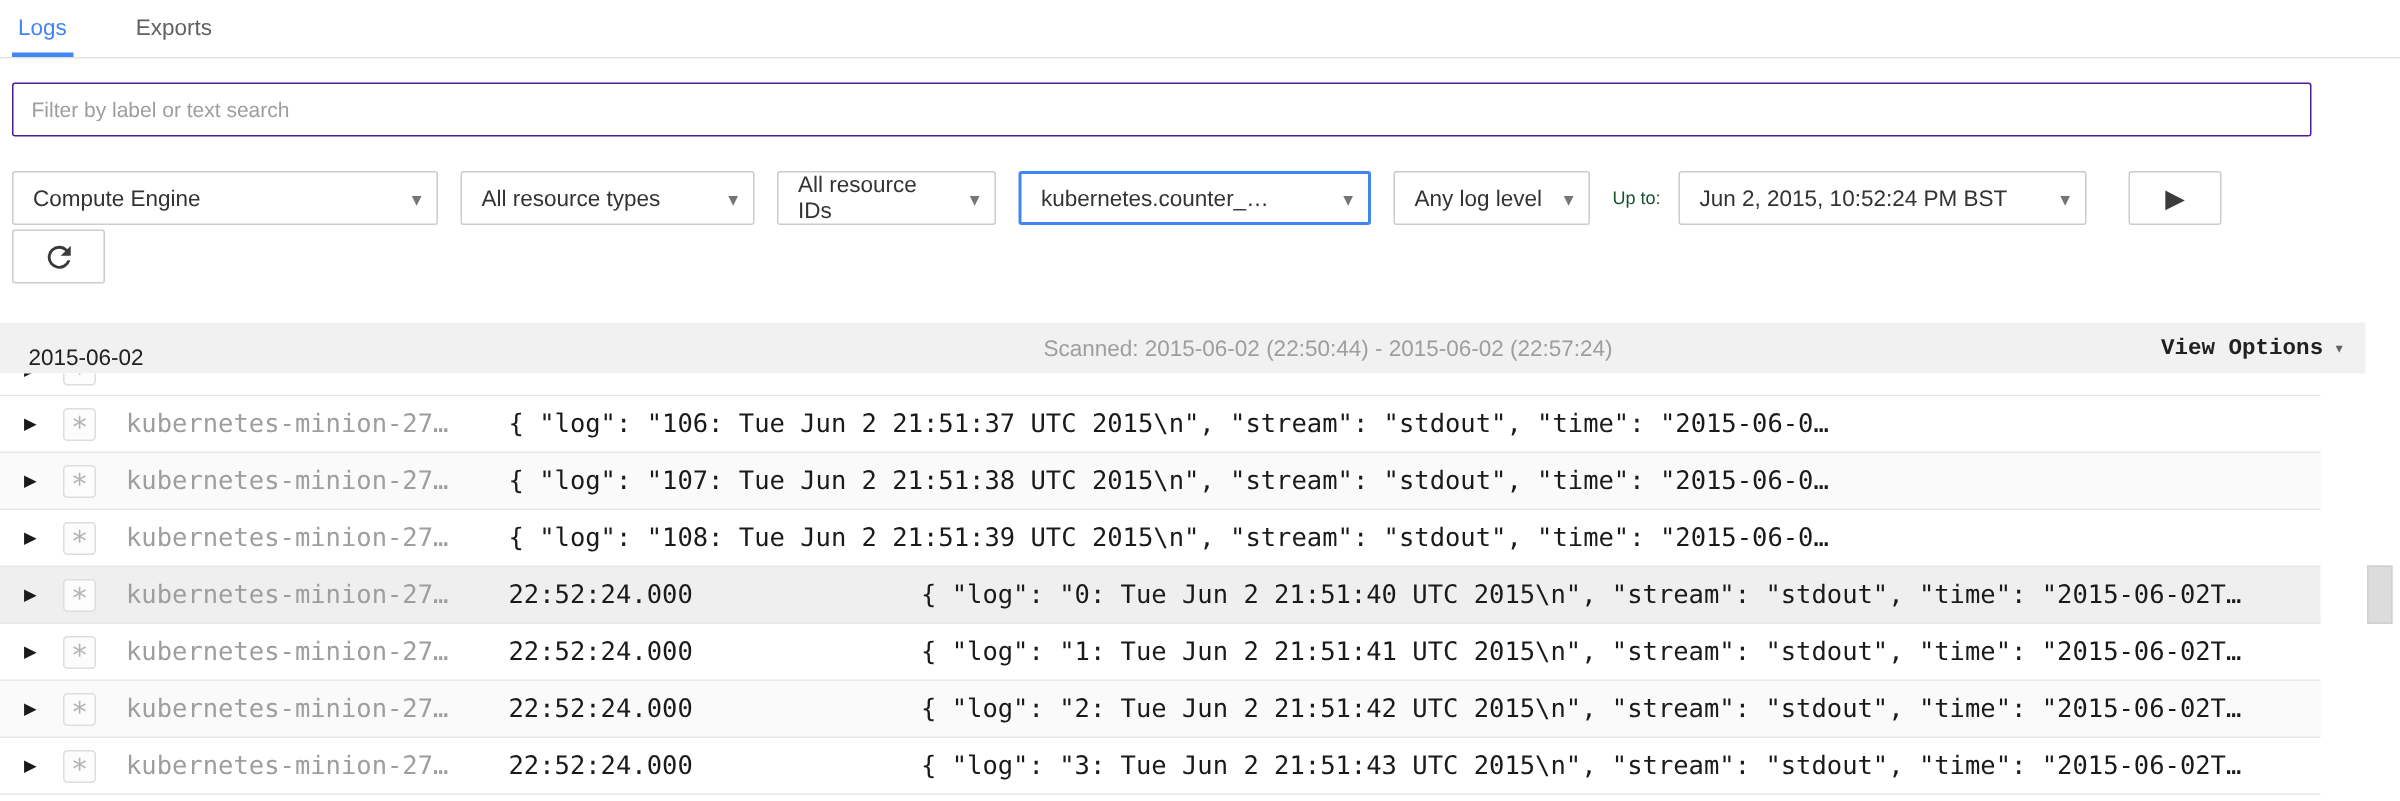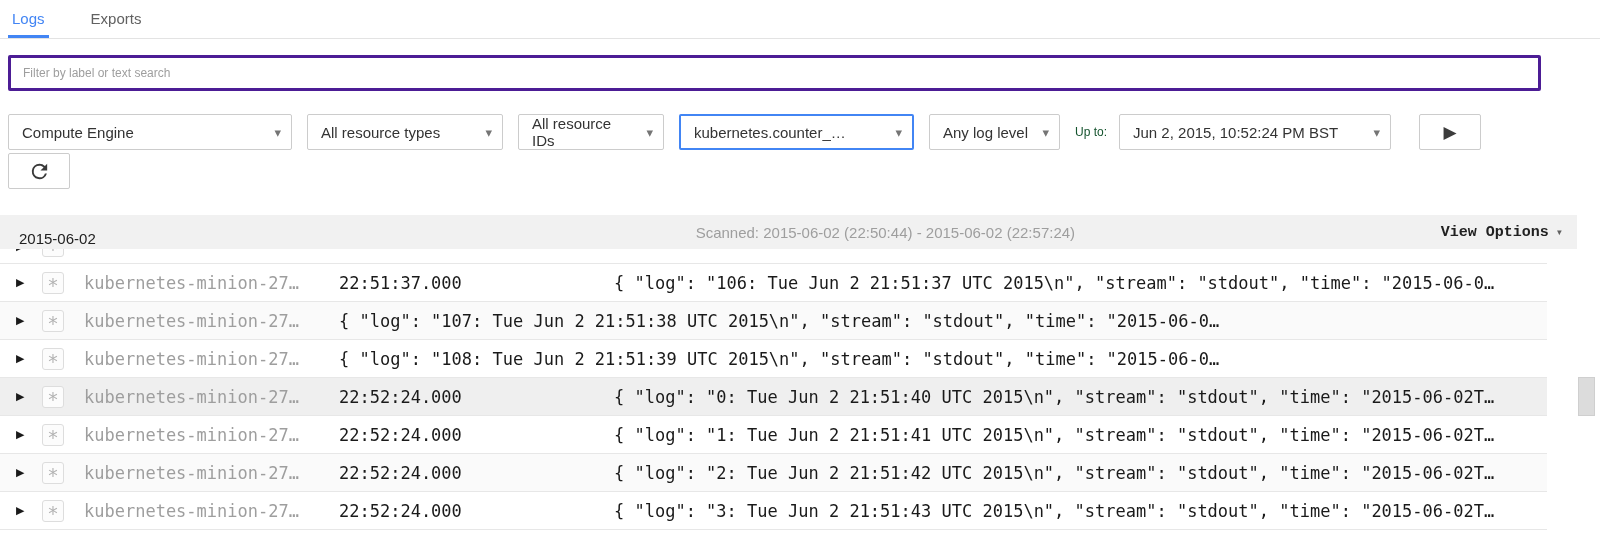--- a/index.html
+++ b/index.html
@@ -6,22 +6,22 @@
   html, body { width: 1600px; height: 534px; overflow: hidden; background: #fff;
     font-family: "Liberation Sans", sans-serif; }
 
   
   .tabbar { display: flex; align-items: flex-end; height: 39px; border-bottom: 1px solid #e3e3e3; padding-left: 8px; }
   .tab { font-size: 15px; padding: 10px 4px 11px 4px; margin-right: 38px; color: #616161; cursor: pointer; }
   .tab.active { color: #4285f4; border-bottom: 3px solid #4285f4; padding-bottom: 8px; }
 
   
   .filter-wrap { margin: 16px 59px 0 8px; }
-  .filter-input { width: 100%; height: 36px; border: 3px solid #4c1d95; border-radius: 2px;
-    font-size: 12px; padding: 0 12px; color: #212121; outline: none;
+  .filter-input { width: 100%; height: 36px; border: 1px solid #4c1d95; border-radius: 2px;
+    font-size: 14px; padding: 0 12px; color: #212121; outline: none;
     font-family: "Liberation Sans", sans-serif; }
   .filter-input::placeholder { color: #9e9e9e; }
 
   
   .toolbar { display: flex; align-items: center; margin: 23px 0 0 8px; }
   .dd { height: 36px; background: #fff; border: 1px solid #ccc; border-radius: 2px;
     display: flex; align-items: center; justify-content: space-between;
     padding: 0 10px 0 13px; font-size: 15px; color: #333; margin-right: 15px; cursor: pointer; }
   .dd .caret { color: #757575; font-size: 13px; margin-left: 14px; }
   .dd.selected { border: 2px solid #4285f4; }
@@ -139,21 +139,20 @@
     <div class="row">
       <span class="expand">▶</span>
       <span class="level-badge">*</span>
     </div>
   </div>
   <div class="rows">
   <div class="row">
     <span class="expand">▶</span>
     <span class="level-badge">*</span>
     <span class="src">kubernetes-minion-27…</span>
-    <span class="time">22:51:37.000</span>
     <span class="payload">{ "log": "106: Tue Jun 2 21:51:37 UTC 2015\n", "stream": "stdout", "time": "2015-06-0…</span>
   </div>
 
   <div class="row alt">
     <span class="expand">▶</span>
     <span class="level-badge">*</span>
     <span class="src">kubernetes-minion-27…</span>
     <span class="payload">{ "log": "107: Tue Jun 2 21:51:38 UTC 2015\n", "stream": "stdout", "time": "2015-06-0…</span>
   </div>
 

